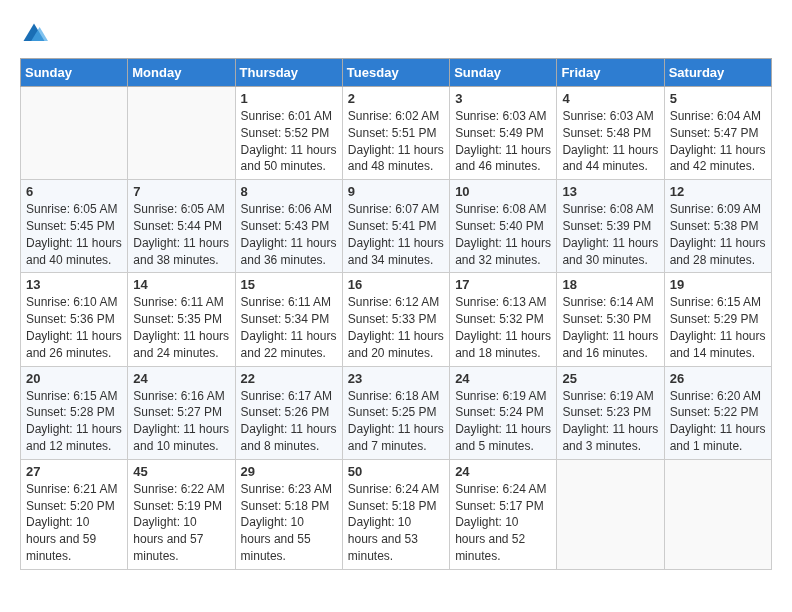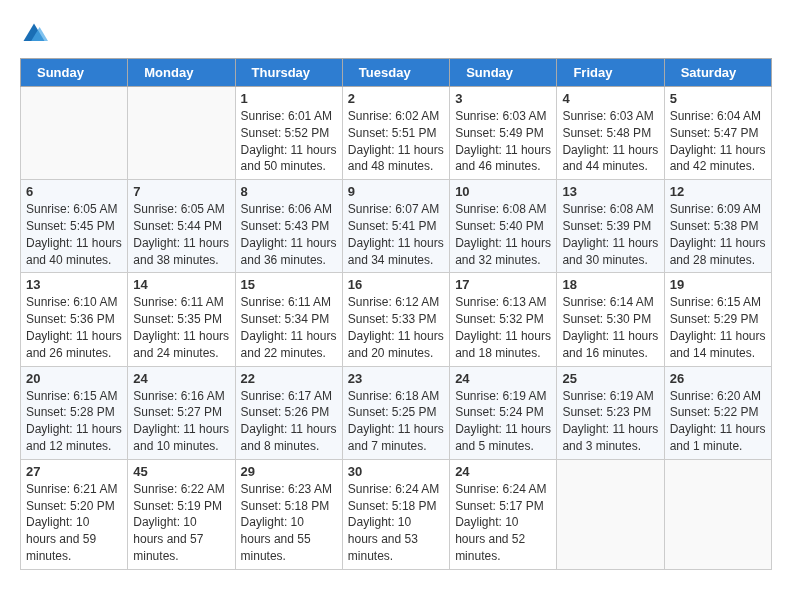--- a/index.html
+++ b/index.html
@@ -50,21 +50,21 @@
     table {
       width: 100%;
       border-collapse: collapse;
       table-layout: fixed;
     }
     th {
       background-color: #2e7dd1;
       color: white;
       font-size: 13px;
       font-weight: bold;
-      padding: 6px 16px;
+      padding: 6px 4px;
       text-align: left;
       border: 1px solid #aaa;
     }
     td {
       vertical-align: top;
       border: 1px solid #ccc;
       padding: 4px 5px;
       font-size: 10.5px;
       color: #333;
       height: 80px;
@@ -360,21 +360,21 @@
       </td>
         <td>
         <div class="day-num">29</div>
         <div class="day-info">
           Sunrise: 6:23 AM<br>
           Sunset: 5:18 PM<br>
           Daylight: 10 hours and 55 minutes.
         </div>
       </td>
         <td>
-        <div class="day-num">30</div>
+        <div class="day-num">50</div>
         <div class="day-info">
           Sunrise: 6:24 AM<br>
           Sunset: 5:18 PM<br>
           Daylight: 10 hours and 53 minutes.
         </div>
       </td>
         <td>
         <div class="day-num">24</div>
         <div class="day-info">
           Sunrise: 6:24 AM<br>

